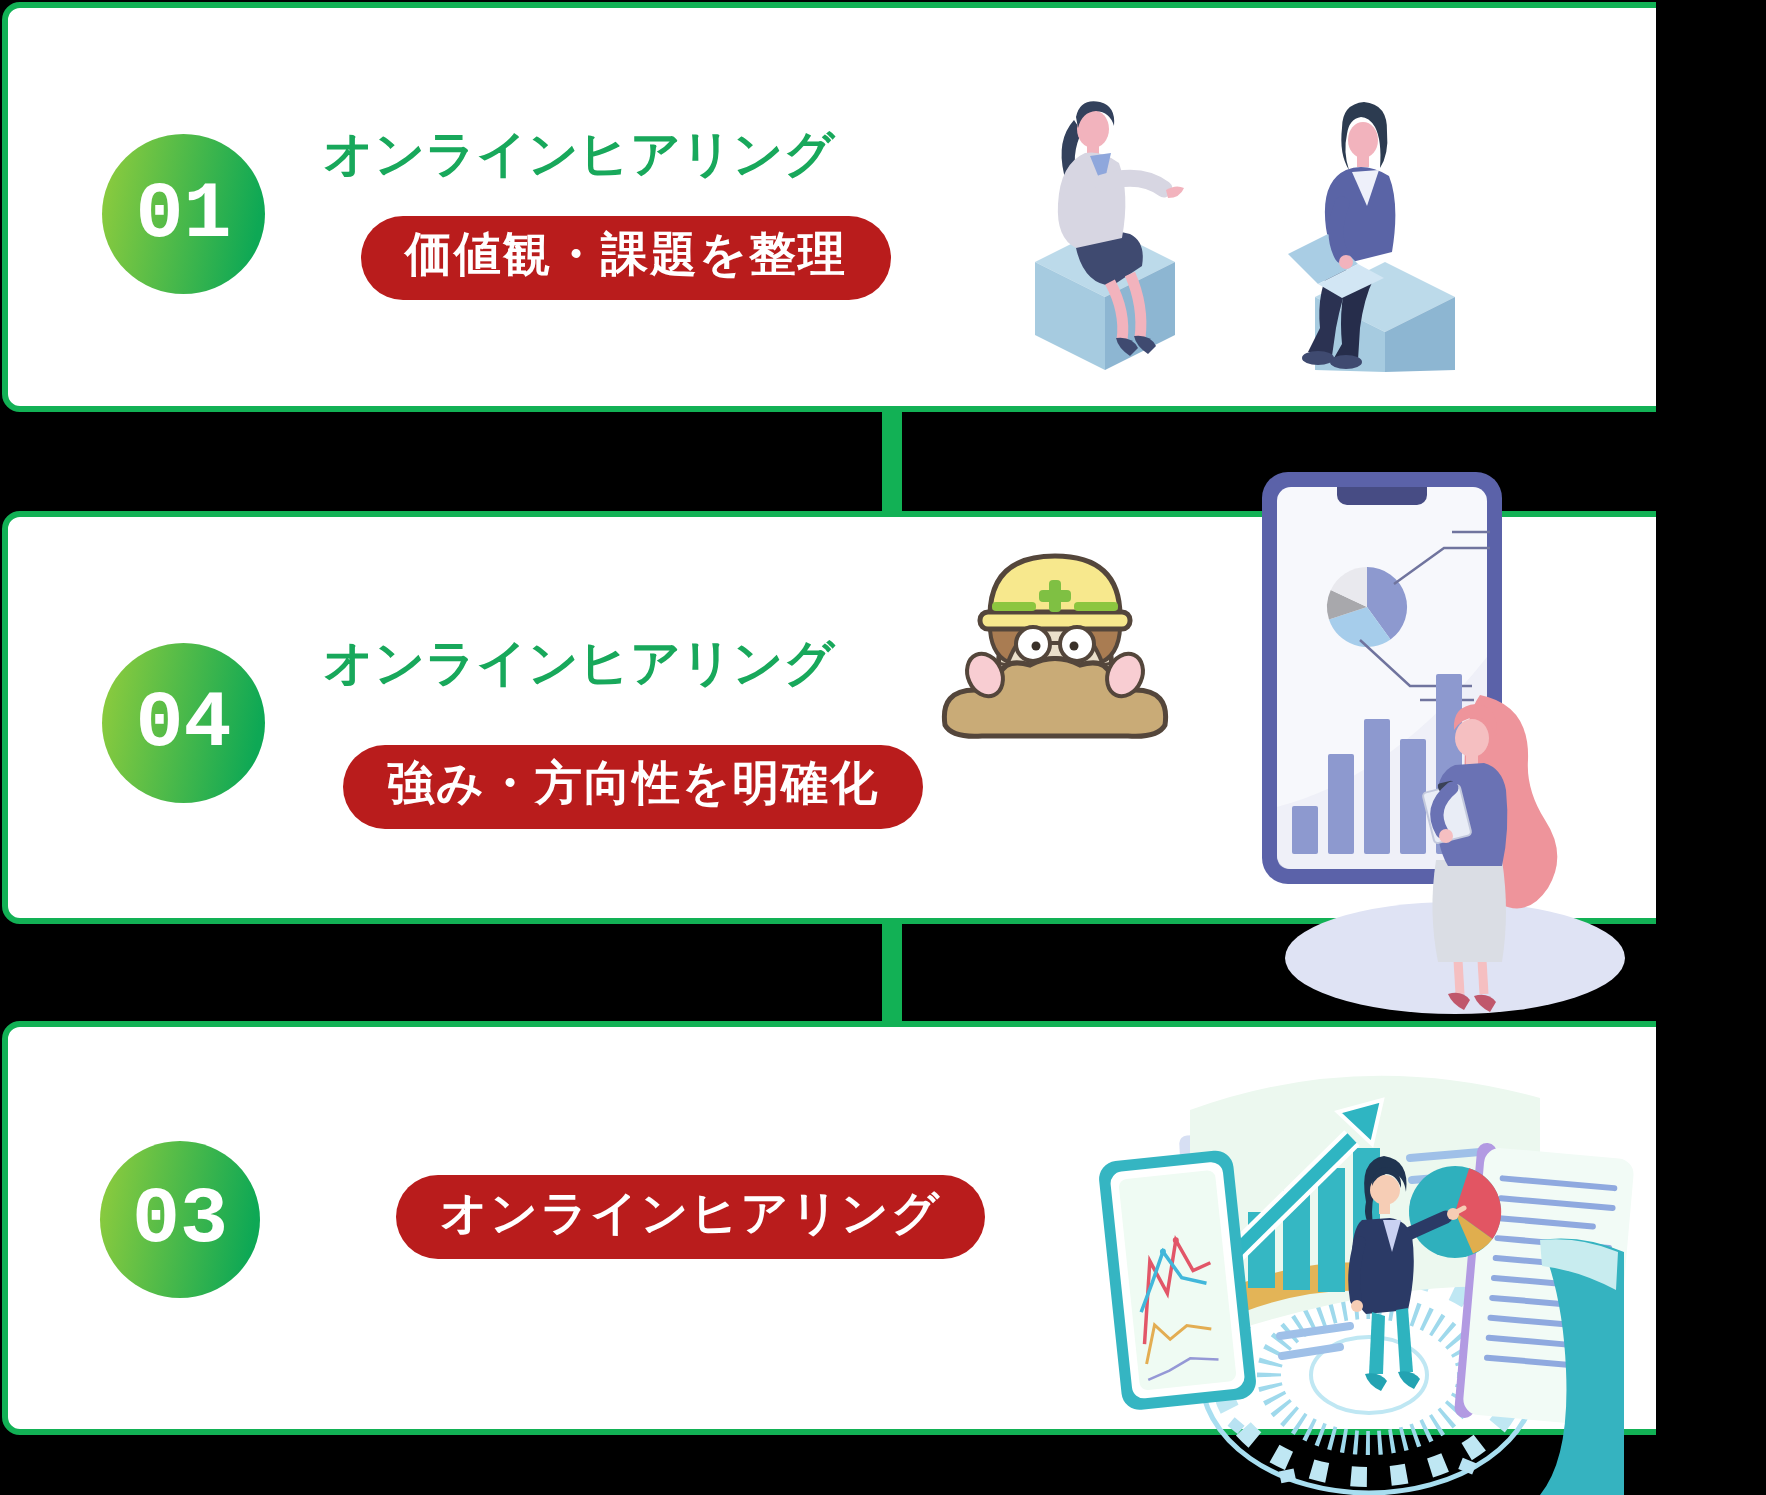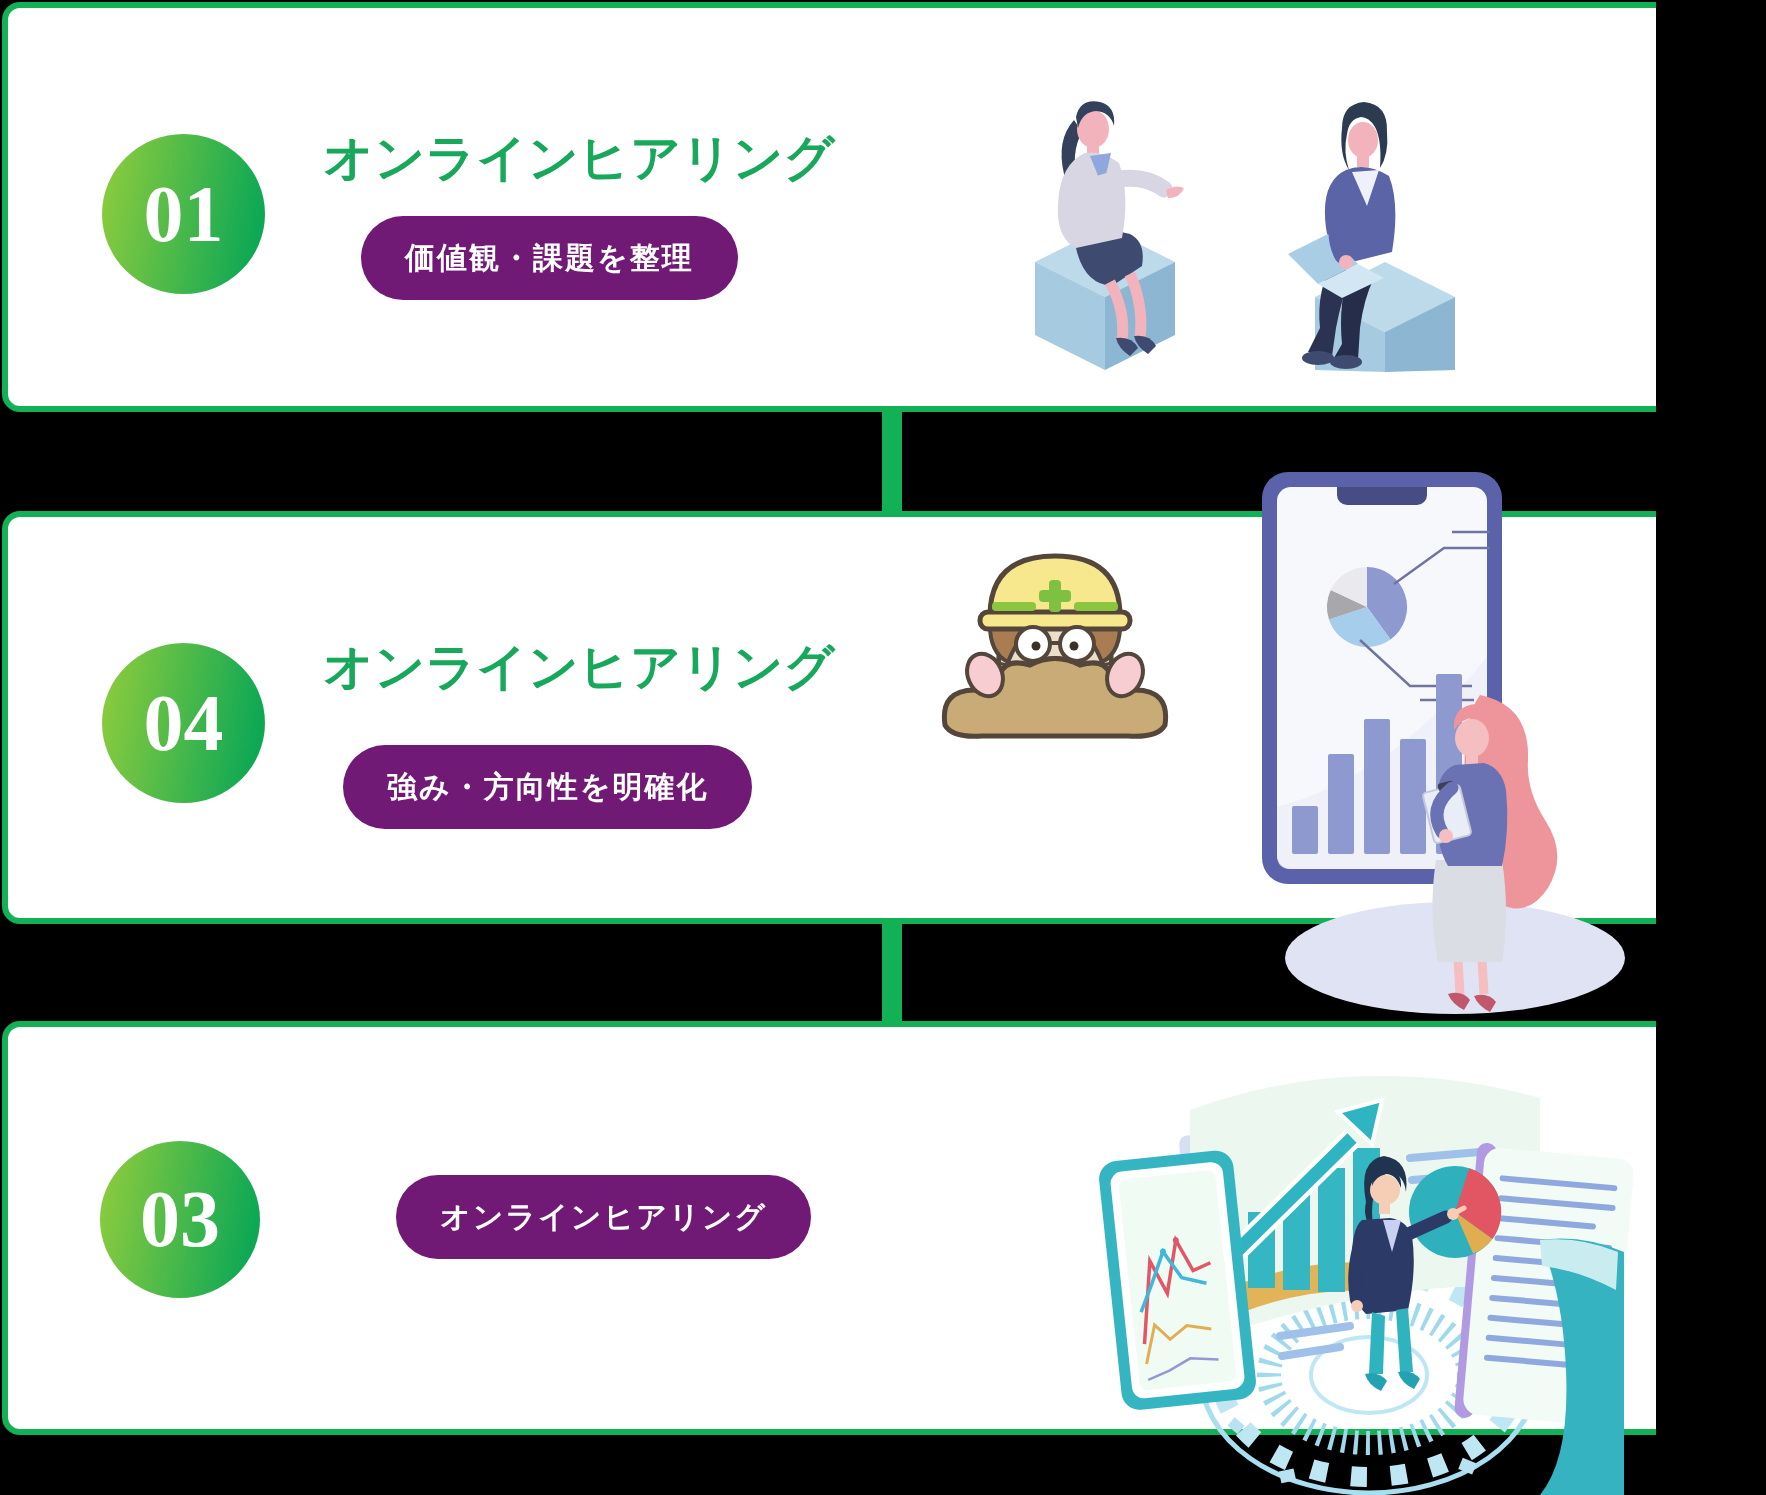--- a/index.html
+++ b/index.html
@@ -1,33 +1,33 @@
 <!DOCTYPE html>
 <html><head>
 <meta charset="utf-8">
 <style>
   html,body{margin:0;padding:0;background:#000;}
   .canvas{position:relative;width:1656px;height:1495px;background:#000;overflow:hidden;
-          font-family:Liberation Serif, serif;}
+          font-family:Liberation Mono, monospace;}
   .card{position:absolute;left:2px;width:1758px;background:#fff;border:6px solid #12b155;
         border-radius:18px;box-sizing:border-box;z-index:1;}
   .c1{top:2px;height:410px;}
   .c2{top:511px;height:413px;}
   .c3{top:1021px;height:414px;}
   .connector{position:absolute;left:882px;width:20px;background:#12b155;z-index:0;}
   .conn1{top:405px;height:112px;}
   .conn2{top:918px;height:110px;}
   .badge{position:absolute;left:94px;top:126px;width:163px;height:160px;border-radius:50%;
          background:linear-gradient(100deg,#8bcb3e 5%,#0ea855 90%);
          color:#fff;font-size:80px;font-weight:700;display:flex;align-items:center;justify-content:center;}
   .c3 .badge{top:114px;left:92px;width:160px;height:157px;}
   .step{position:absolute;top:120px;left:315px;}
   .c3 .step{left:276px;}
   .title{font-size:50px;font-weight:800;color:#18a85b;letter-spacing:0px;line-height:60px;}
-  .pill{display:inline-block;margin-top:28px;background:#701a75;color:#fff;font-size:30px;
+  .pill{display:inline-block;margin-top:28px;background:#b91c1c;color:#fff;font-size:47px;
         font-weight:700;height:84px;line-height:84px;padding:0 44px;border-radius:46px;letter-spacing:2px;}
   .c1 .pill{margin-left:38px;}
   .c2 .pill{margin-left:20px;margin-top:48px;}
   .c3 .pill{margin-left:112px;}
   .illu{position:absolute;z-index:5;}
   #illu1{left:990px;top:22px;}
   #illu2-mole{left:930px;top:540px;}
   #illu2-phone{left:1262px;top:472px;}
   #illu2-woman{left:1240px;top:660px;}
   #illu3{left:980px;top:1040px;}

